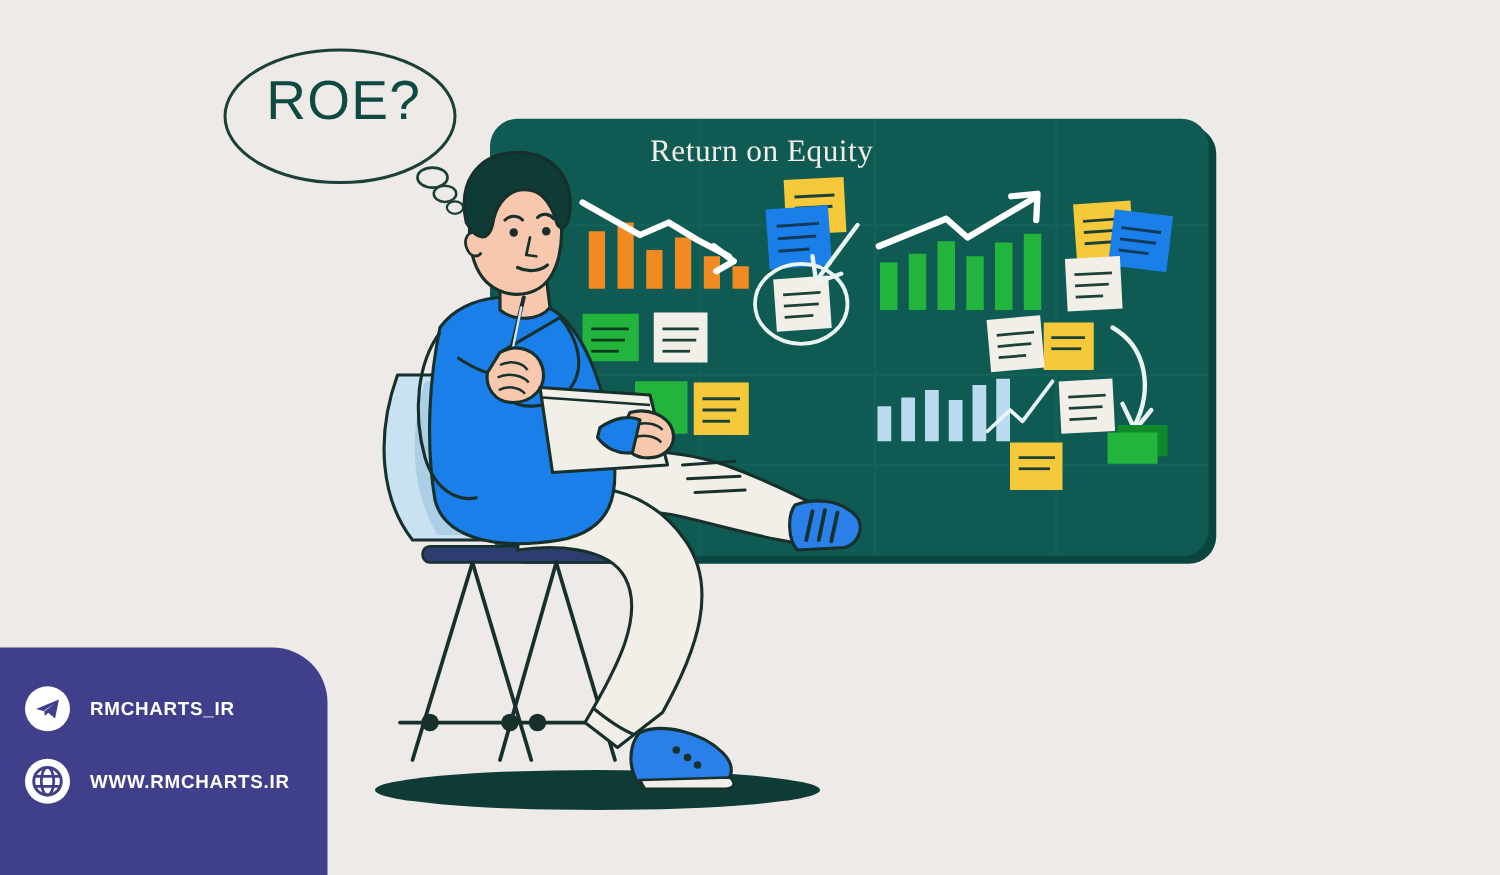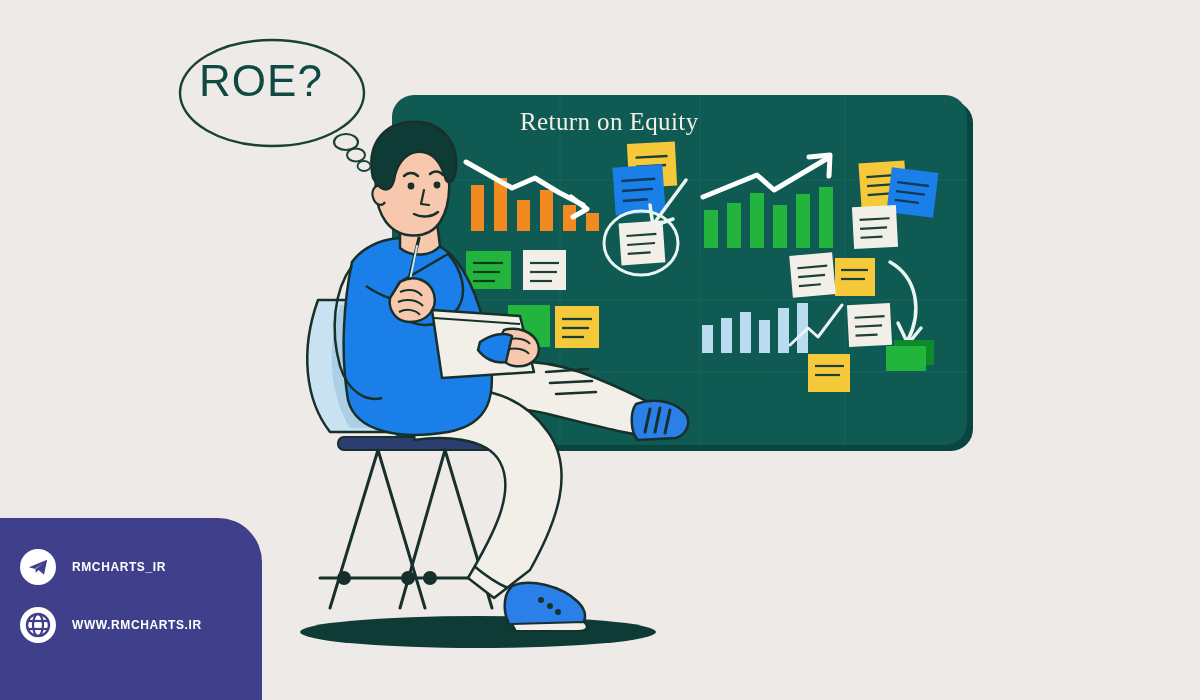--- a/index.html
+++ b/index.html
@@ -18,25 +18,25 @@
     background:#403F8C;border-top-right-radius:44px;
     box-sizing:border-box;padding:24px 0 0 20px;
   }
   .brand-row{display:flex;align-items:center;height:50px;margin-bottom:8px;}
   .brand-ico{
     width:36px;height:36px;border-radius:50%;background:#ffffff;
     display:flex;align-items:center;justify-content:center;flex:0 0 36px;
     margin-right:16px;
   }
   .brand-label{
-    color:#ffffff;font-size:12px;font-weight:bold;letter-spacing:.6px;
+    color:#ffffff;font-size:15px;font-weight:bold;letter-spacing:.6px;
     white-space:nowrap;
   }
   .thought-text{
-    position:absolute;left:172px;top:56px;width:178px;text-align:center;
+    position:absolute;left:186px;top:56px;width:178px;text-align:center;
     font-size:44px;color:#0E4A42;font-family:"Liberation Sans",sans-serif;
     letter-spacing:1px;
   }
   .board-title{
     position:absolute;left:520px;top:108px;width:300px;text-align:left;
     font-size:25px;color:#F2EFE9;font-family:"Liberation Serif",serif;
     letter-spacing:.4px;
   }
 </style>
 </head>

